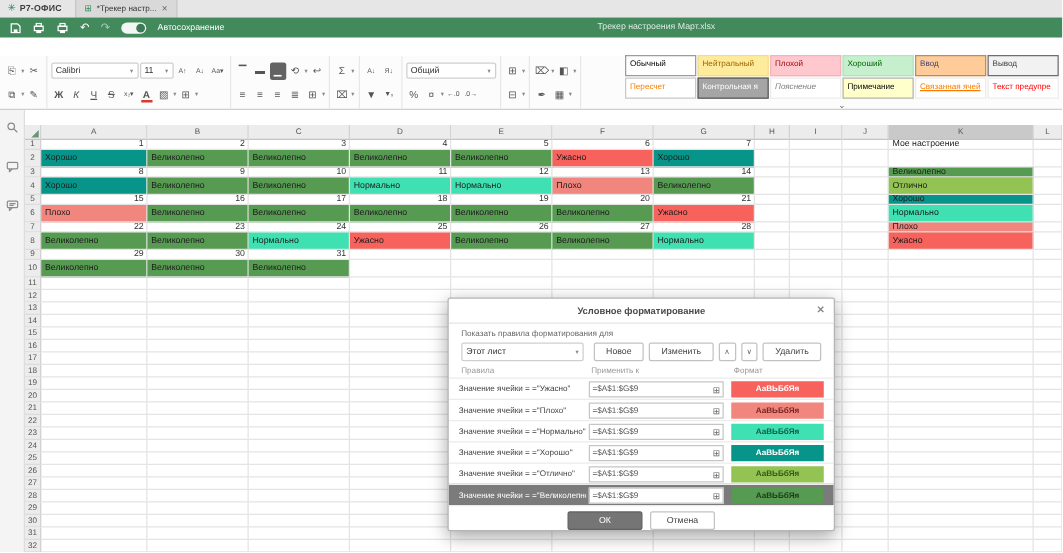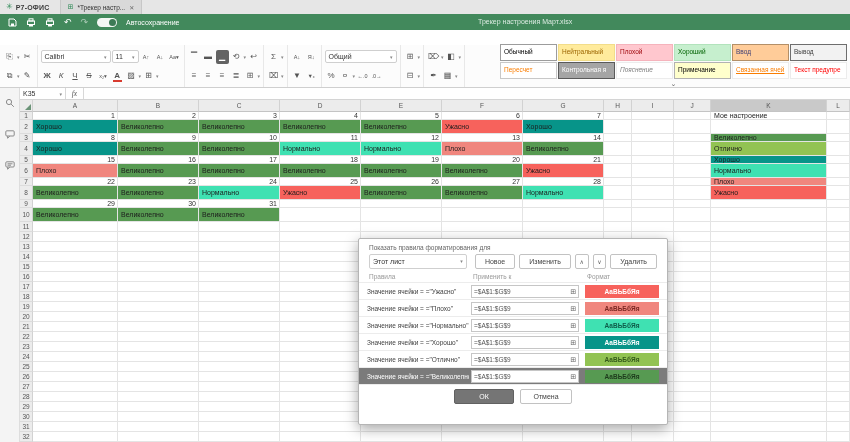--- a/index.html
+++ b/index.html
@@ -270,30 +270,20 @@
           <div class="chip" style="background: rgb(165, 165, 165); color: rgb(255, 255, 255); border-color: rgb(90, 90, 90);">Контрольная я</div>
           <div class="chip" style="background: rgb(255, 255, 255); color: rgb(127, 127, 127); border-color: rgb(236, 236, 236); font-style: italic;">Пояснение</div>
           <div class="chip" style="background: rgb(255, 255, 204); color: rgb(0, 0, 0); border-color: rgb(178, 178, 178);">Примечание</div>
           <div class="chip" style="background: rgb(255, 255, 255); color: rgb(250, 125, 0); border-color: rgb(236, 236, 236); text-decoration: underline;">Связанная ячей</div>
           <div class="chip" style="background: rgb(255, 255, 255); color: rgb(255, 0, 0); border-color: rgb(236, 236, 236);">Текст предупре</div>
         </div>
       <div class="gallery-chev">⌄</div>
     </div>
   </div>
 
-  <div id="formularow">
-    <div id="namebox">
-      <span>K35</span>
-      <span class="chev">▾</span>
-    </div>
-    <div id="fxbtn">
-        <span>fx</span>
-      </div>
-    <div id="formula-input"></div>
-  </div>
 
   <div id="leftstrip">
     <span>
       <svg width="10" height="10" viewBox="0 0 10 10">
           <circle cx="4" cy="4" r="2.6" fill="none" stroke="#8a8a8a"></circle>
           <line x1="6.1" y1="6.1" x2="8.8" y2="8.8" stroke="#8a8a8a"></line>
         </svg>
     </span>
     <span>
       <svg width="10" height="9" viewBox="0 0 10 9">
@@ -805,20 +795,24 @@
           <div class="gcell" style="width: 28px;"></div>
           <div class="gcell" style="width: 42px;"></div>
           <div class="gcell" style="width: 37px;"></div>
           <div class="gcell" style="width: 116px;"></div>
           <div class="gcell" style="width: 23px;"></div>
         </div>
       </div>
   </div>
 
   <div id="dialog">
+    <div id="dlg-head">
+      <span>Условное форматирование</span>
+      <span id="dlg-close">✕</span>
+    </div>
     <div id="dlg-label">Показать правила форматирования для</div>
     <div id="dlg-controls">
       <div class="tsel" id="dlg-scope">
         <span>Этот лист</span>
         <span class="chev">▾</span>
       </div>
       <span style="flex:1"></span>
       <div class="dbtn">Новое</div>
       <div class="dbtn">Изменить</div>
       <div class="dbtn sq">∧</div>

